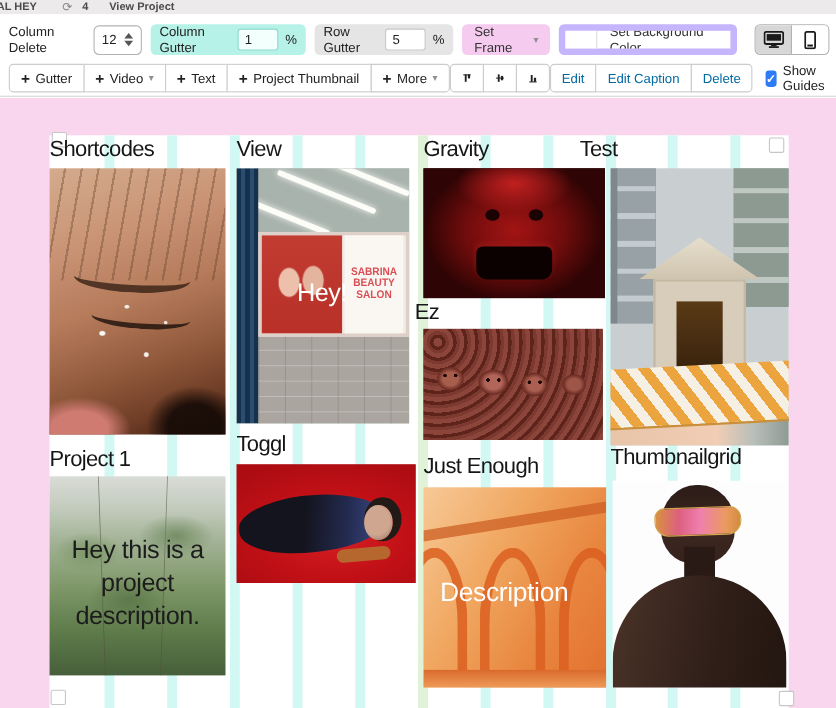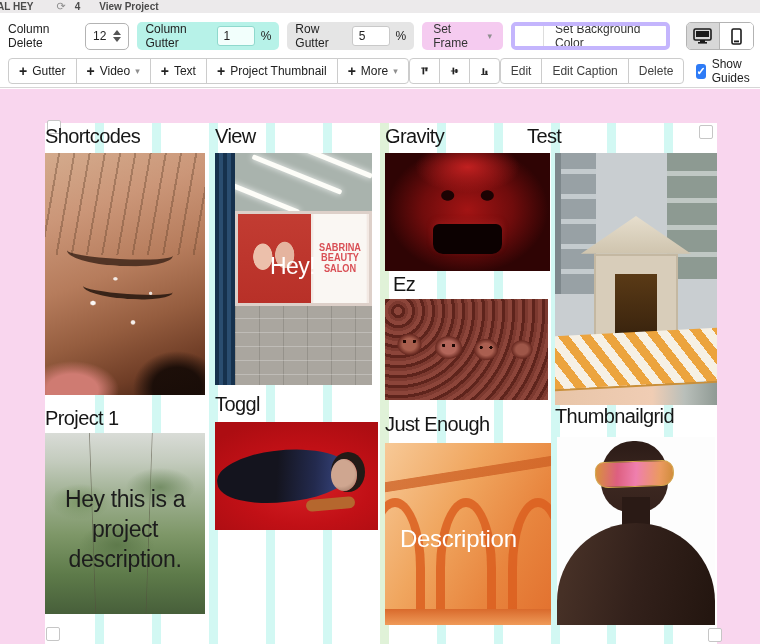--- a/index.html
+++ b/index.html
@@ -32,40 +32,40 @@
   .ctl-cyan { background:#b7f2e8; }
   .ctl-gray { background:#e5e5e5; }
   .ctl-input { width:44px; height:20px; background:#fff; border:1px solid #c9c9c9;
     border-radius:3px; font-size:12px; padding-left:6px; line-height:18px; }
   .ctl-cyan .ctl-input { background:#f2fffc; border-color:#8fd9cd; }
 
   .btn-frame { display:flex; align-items:center; gap:7px; height:28px;
     background:#f5cbf0; border-radius:5px; padding:0 11px; color:#333; }
   .caret { color:#8f8f8f; font-size:9px; }
 
-  .btn-setbg { display:flex; align-items:stretch; height:28px; border:4px solid #c4b5fd;
+  .btn-setbg { display:flex; align-items:stretch; height:28px; border:6px solid #c4b5fd;
     border-radius:5px; background:#fff; overflow:hidden; }
   .swatch { width:34px; background:#fff; border-right:1px solid #ddd; }
   .btn-setbg .lbl { display:flex; align-items:center; padding:0 11px; color:#333; }
 
   .spacer { flex:1; }
 
   .devices { display:flex; height:28px; border:1px solid #b3b3b3; border-radius:5px; overflow:hidden; }
   .dev-btn { width:38px; display:flex; align-items:center; justify-content:center; background:#fff; }
   .dev-btn.sel { background:#d7d7d7; border-right:1px solid #b3b3b3; }
 
   .seg { display:flex; }
   .seg .sbtn { display:flex; align-items:center; gap:5px; height:26px; padding:0 10px;
     background:#fff; border:1px solid #ccc; margin-left:-1px; white-space:nowrap; }
   .seg .sbtn:first-child { border-radius:4px 0 0 4px; margin-left:0; }
   .seg .sbtn:last-child { border-radius:0 4px 4px 0; }
   .plus { font-weight:bold; font-size:14px; line-height:1; }
   .gap10 { width:10px; } .gap12 { width:12px; }
   .icon-btn { width:31px; justify-content:center; }
-  .dim { color:#404040; }
+  .dim { color:#0369a1; }
 
   .cb { width:15px; height:15px; background:#2e7bf6; border-radius:3px; color:#fff;
     font-size:11px; font-weight:bold; display:flex; align-items:center; justify-content:center; }
   .sg { display:flex; align-items:center; gap:6px; margin-left:12px; }
 
   
   .canvas { position:absolute; top:89px; left:0; width:760px; height:555px; background:#f9d6ee; }
   .sheet { position:absolute; left:45px; top:34px; width:672px; height:521px; background:#fff; }
 
   .guide { position:absolute; top:0; bottom:0; width:9px; background:#d2f8f3; }
@@ -401,21 +401,21 @@
         <div class="t-winL"></div>
         <div class="t-winR"></div>
         <div class="t-ped"></div>
         <div class="t-sign">PENTAGRAM</div>
         <div class="t-surround"></div>
         <div class="t-door"></div>
         <div class="t-wrap"></div>
         <div class="t-barrier"></div>
       </div>
 
-      <div class="t-title" style="left:348px; top:146px">Ez</div>
+      <div class="t-title" style="left:332px; top:146px">Ez</div>
       <div class="timg img-skull" style="left:340px; top:176px; width:163px; height:101px"></div>
 
       <div class="t-title" style="left:0; top:280px">Project 1</div>
       <div class="t-title" style="left:170px; top:266px">Toggl</div>
       <div class="t-title" style="left:340px; top:286px">Just Enough</div>
       <div class="t-title" style="left:510px; top:278px">Thumbnailgrid</div>
 
       <div class="timg img-forest" style="left:0; top:310px; width:160px; height:181px">
         <div class="f-cap">Hey this is a project description.</div>
       </div>

